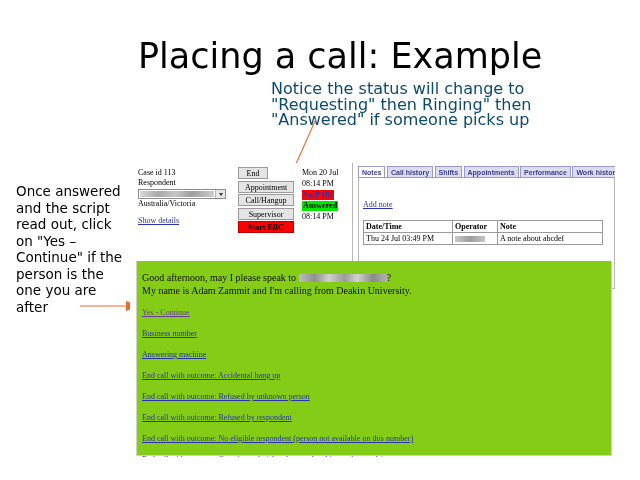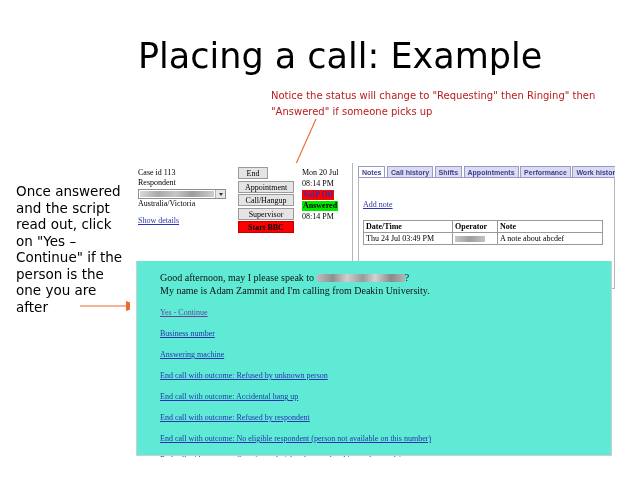--- a/index.html
+++ b/index.html
@@ -10,22 +10,22 @@
   }
 
   
   .slide-title{
     position:absolute;left:138px;top:36px;
     font-size:35px;line-height:40px;color:#000000;
     font-family:"DejaVu Sans", sans-serif;font-weight:400;
     letter-spacing:0px;white-space:nowrap;
   }
   .callout-top{
-    position:absolute;left:271px;top:88px;width:330px;
-    font-size:10px;line-height:15.5px;color:#b91c1c;
+    position:absolute;left:271px;top:81px;width:330px;
+    font-size:16px;line-height:15.5px;color:#0c4a6e;
     font-family:"DejaVu Sans", sans-serif;
   }
   .callout-left{
     position:absolute;left:16px;top:183px;width:115px;
     font-size:13.5px;line-height:16.5px;color:#000000;
     font-family:"DejaVu Sans", sans-serif;
   }
 
   
   .arrow{position:absolute;}
@@ -124,22 +124,22 @@
   .col-note{width:100px;}
   .op-redact{
     display:block;width:30px;height:6px;margin:2px 0;
     background:linear-gradient(95deg,#c9c9c9,#9e9e9e,#c4c4c4);
     filter:blur(0.7px);
   }
 
   
   .script-panel{
     position:absolute;left:6px;top:98px;right:3px;bottom:1px;
-    background:#5eead4;border:1px solid #cfcfcf;border-top:none;
-    padding:10px 0 0 23px;box-sizing:border-box;
+    background:#84cc16;border:1px solid #cfcfcf;border-top:none;
+    padding:10px 0 0 5px;box-sizing:border-box;
   }
   .script-line{
     font-family:"Liberation Serif", serif;
     font-size:10px;line-height:13px;color:#111;white-space:nowrap;
   }
   .name-redact{
     display:inline-block;width:88px;height:8px;vertical-align:-1px;
     background:linear-gradient(92deg,#bdbdbd 0%,#8f8f8f 18%,#cfcfcf 34%,#9a9a9a 52%,#d2d2d2 66%,#8a8a8a 84%,#b4b4b4 100%);
     filter:blur(0.7px);
   }
@@ -248,20 +248,20 @@
   <div class="script-panel">
     <div class="script-line">
       <span>Good afternoon, may I please speak to </span><span class="name-redact"></span><span>?</span>
     </div>
     <div class="script-line">My name is Adam Zammit and I'm calling from Deakin University.</div>
 
     <div class="choice-list">
       <a class="choice first">Yes - Continue</a>
       <a class="choice">Business number</a>
       <a class="choice">Answering machine</a>
+      <a class="choice">End call with outcome: Accidental hang up</a>
       <a class="choice">End call with outcome: Refused by unknown person</a>
-      <a class="choice">End call with outcome: Accidental hang up</a>
       <a class="choice">End call with outcome: Refused by respondent</a>
       <a class="choice">End call with outcome: No eligible respondent (person not available on this number)</a>
       <a class="choice">End call with outcome: Out of sample (already completed in another mode)</a>
     </div>
   </div>
 </div>
 
 </body></html>

